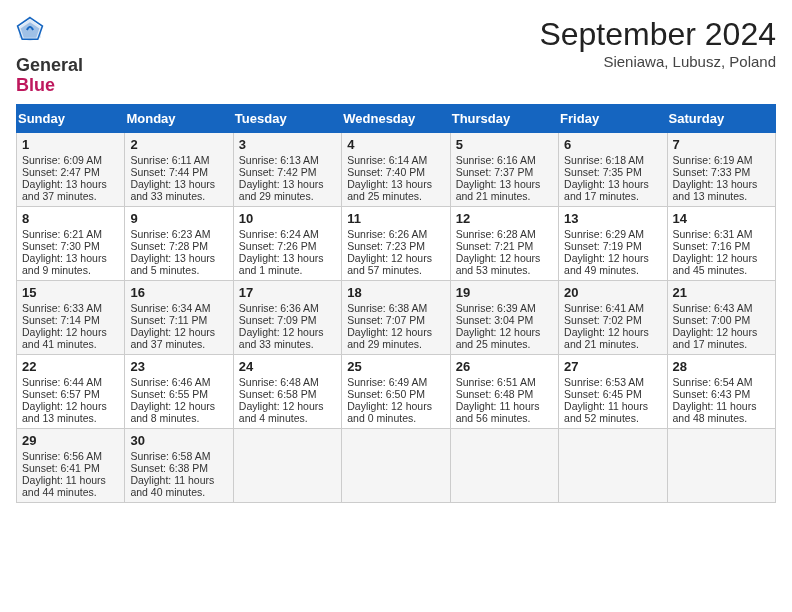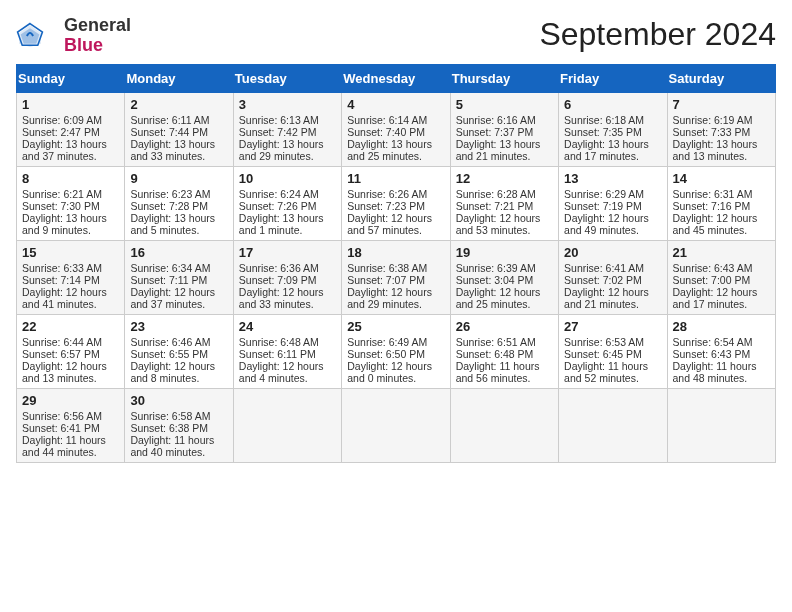--- a/index.html
+++ b/index.html
@@ -11,22 +11,23 @@
       padding: 16px;
     }
     .header {
       display: flex;
       align-items: flex-start;
       justify-content: space-between;
       margin-bottom: 8px;
     }
     .logo {
       display: flex;
-      align-items: center;
-      gap: 20px;
+      align-items: flex-start;
+      gap: 12px;
+      flex-direction: column;
     }
     .logo-text {
       font-size: 18px;
       font-weight: bold;
       line-height: 1.1;
     }
     .logo-text .general { color: #333; }
     .logo-text .blue { color: #be185d; }
     .logo-icon {
       width: 28px;
@@ -97,20 +98,21 @@
       <polygon points="18,8 30,16 26,28 10,28 6,16" fill="#1565C0" opacity="0.3"></polygon>
       <path d="M14 18 Q18 10 22 18" fill="none" stroke="#1565C0" stroke-width="2.5"></path>
     </svg>
     <div class="logo-text">
       <span class="general">General</span><br>
       <span class="blue">Blue</span>
     </div>
   </div>
   <div class="title-block">
     <h1>September 2024</h1>
+    <h2>Sieniawa, Lubusz, Poland</h2>
   </div>
 </div>
 
 <table class="calendar">
   <thead>
     <tr>
     <th>Sunday</th>
         <th>Monday</th>
         <th>Tuesday</th>
         <th>Wednesday</th>
@@ -284,21 +286,21 @@
         <td>
           <span class="day-num">23</span>
           <div>Sunrise: 6:46 AM</div>
           <div>Sunset: 6:55 PM</div>
           <div>Daylight: 12 hours</div>
           <div>and 8 minutes.</div>
         </td>
         <td>
           <span class="day-num">24</span>
           <div>Sunrise: 6:48 AM</div>
-          <div>Sunset: 6:11 PM</div>
+          <div>Sunset: 6:58 PM</div>
           <div>Daylight: 12 hours</div>
           <div>and 4 minutes.</div>
         </td>
         <td>
           <span class="day-num">25</span>
           <div>Sunrise: 6:49 AM</div>
           <div>Sunset: 6:50 PM</div>
           <div>Daylight: 12 hours</div>
           <div>and 0 minutes.</div>
         </td>

